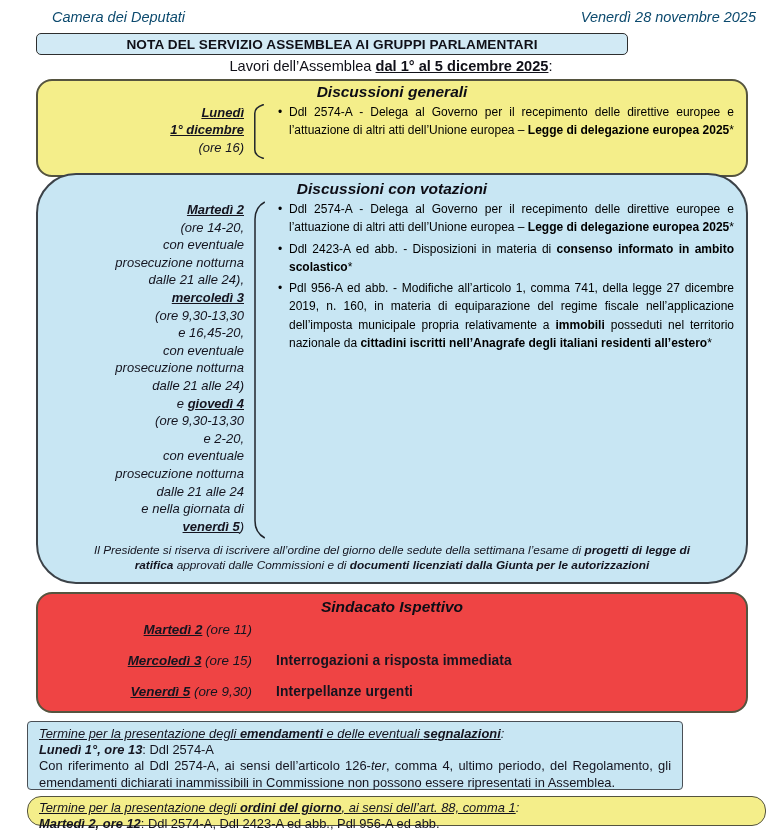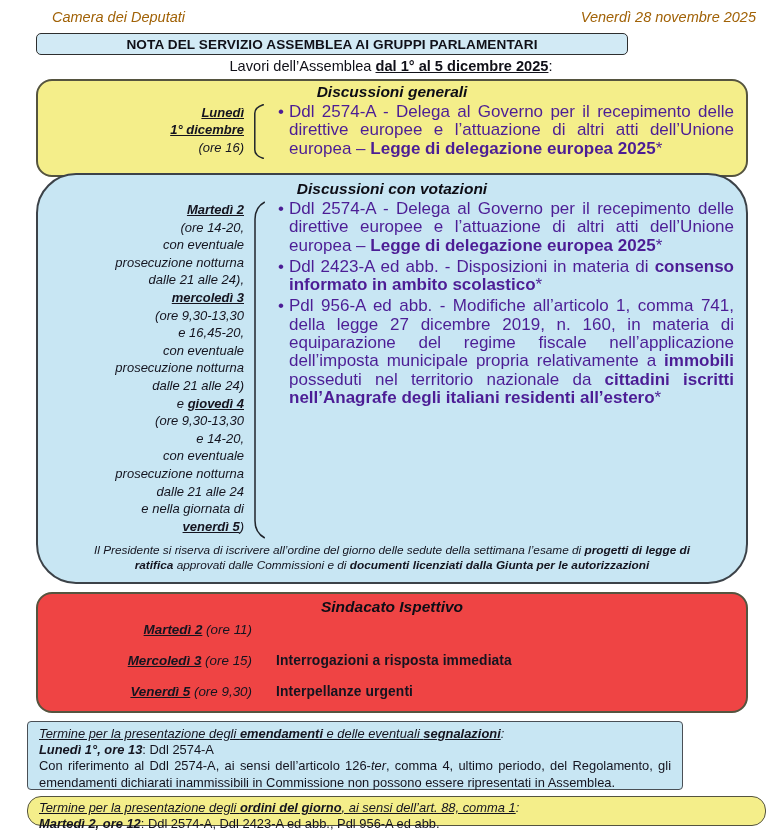--- a/index.html
+++ b/index.html
@@ -3,21 +3,21 @@
 <meta charset="utf-8">
 <style>
   html,body{margin:0;padding:0;}
   body{width:782px;height:840px;background:#ffffff;font-family:"Liberation Sans",sans-serif;color:#14141f;}
   #page{position:relative;width:782px;height:840px;background:#fff;overflow:hidden;}
 
   .fb{font-weight:bold;}
   .fi{font-style:italic;}
   .fu{text-decoration:underline;}
 
-  .hdr{position:absolute;top:9px;font-style:italic;font-size:14.5px;color:#a16207;}
+  .hdr{position:absolute;top:9px;font-style:italic;font-size:14.5px;color:#0c4a6e;}
   .hdr-left{left:52px;}
   .hdr-right{right:26px;}
 
   .banner{position:absolute;left:36px;top:33px;width:592px;height:22px;box-sizing:border-box;
     background:#d2eaf5;border:1.6px solid #2e2e2e;border-radius:5px;
     display:flex;align-items:center;justify-content:center;
     font-weight:bold;font-size:13.6px;letter-spacing:.1px;color:#101018;}
 
   .subtitle{position:absolute;left:0;top:58px;width:782px;text-align:center;font-size:14.6px;color:#101018;}
 
@@ -30,21 +30,21 @@
 
   .box-title{text-align:center;font-weight:bold;font-style:italic;font-size:15.5px;color:#0d0d15;}
 
   .sched-grid{display:grid;grid-template-columns:206px 16px 1fr;column-gap:8px;padding-right:8px;margin-top:2px;align-items:start;}
   .sched{text-align:right;font-size:13px;line-height:17.4px;color:#14141f;padding-top:1px;}
   #box-votazioni .sched{line-height:17.6px;}
   .sched-line{white-space:nowrap;}
   .paren{justify-self:start;padding-top:1px;}
   .paren svg{display:block;}
 
-  .bullets{font-size:17px;line-height:18.3px;text-align:justify;color:#4c1d95;padding-left:2px;padding-right:4px;}
+  .bullets{font-size:12px;line-height:18.3px;text-align:justify;color:#000000;padding-left:2px;padding-right:4px;}
   .bullet{position:relative;padding-left:11px;margin-bottom:1px;}
   #box-votazioni .bullet{margin-bottom:3px;}
   .bullet::before{content:"\2022";position:absolute;left:0;top:0;}
 
   .note{position:absolute;left:42px;right:42px;bottom:9px;text-align:center;font-size:11.8px;line-height:15.2px;color:#14141f;}
 
   .sin-rows{margin-top:6px;}
   .sin-row{display:grid;grid-template-columns:214px 1fr;column-gap:24px;margin-bottom:16px;}
   .sin-when{text-align:right;font-size:13.4px;}
   .sin-what{font-weight:bold;font-size:13.8px;letter-spacing:.1px;}
@@ -96,21 +96,21 @@
           <div class="sched-line"><span class="fi">prosecuzione notturna</span></div>
           <div class="sched-line"><span class="fi">dalle 21 alle 24),</span></div>
           <div class="sched-line"><span class="fb fi fu">mercoledì 3</span></div>
           <div class="sched-line"><span class="fi">(ore 9,30-13,30</span></div>
           <div class="sched-line"><span class="fi">e 16,45-20,</span></div>
           <div class="sched-line"><span class="fi">con eventuale</span></div>
           <div class="sched-line"><span class="fi">prosecuzione notturna</span></div>
           <div class="sched-line"><span class="fi">dalle 21 alle 24)</span></div>
           <div class="sched-line"><span class="fi">e </span><span class="fb fi fu">giovedì 4</span></div>
           <div class="sched-line"><span class="fi">(ore 9,30-13,30</span></div>
-          <div class="sched-line"><span class="fi">e 14-20,</span></div>
+          <div class="sched-line"><span class="fi">e 2-20,</span></div>
           <div class="sched-line"><span class="fi">con eventuale</span></div>
           <div class="sched-line"><span class="fi">prosecuzione notturna</span></div>
           <div class="sched-line"><span class="fi">dalle 21 alle 24</span></div>
           <div class="sched-line"><span class="fi">e nella giornata di</span></div>
           <div class="sched-line"><span class="fb fi fu">venerdì 5</span><span class="fi">)</span></div>
         </div>
       <div class="paren">
         <svg viewBox="0 0 14 100" preserveAspectRatio="none" width="14" height="338">
           <path d="M12.8 0.3 C 4.5 1.6, 3 3.4, 3 5.4 L 3 94.6 C 3 96.6, 4.5 98.4, 12.8 99.7" fill="none" stroke="#20252c" stroke-width="1.5" vector-effect="non-scaling-stroke"></path>
         </svg>

